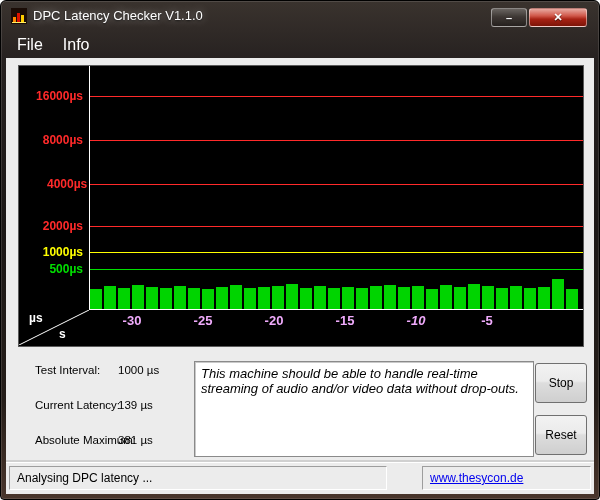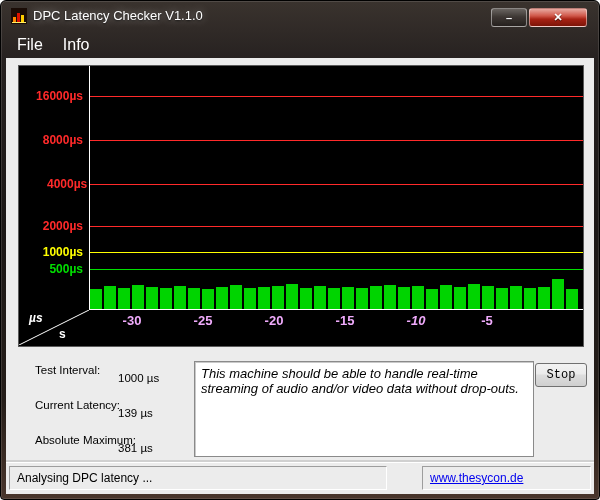--- a/index.html
+++ b/index.html
@@ -48,44 +48,44 @@
   }
   .ylabel{position:absolute;width:64px;text-align:right;font-size:12px;font-weight:bold;line-height:16px;}
   .vaxis-line{position:absolute;left:70px;top:0;width:1px;height:244px;background:#fff;}
   .haxis-line{position:absolute;left:70px;right:0;top:243px;height:1px;background:#fff;}
   .gridline{position:absolute;left:71px;right:0;height:1px;}
   .bars{position:absolute;left:71px;bottom:37px;display:flex;align-items:flex-end;}
   .bar{width:12px;margin-right:2px;flex:none;}
   .xtick{position:absolute;top:247px;transform:translateX(-50%);color:#f0abfc;font-size:13px;font-weight:bold;}
   .corner{position:absolute;left:0;top:244px;width:70px;height:35px;}
   .corner svg{position:absolute;left:0;top:0;}
-  .unit-us{position:absolute;left:10px;top:1px;color:#fff;font-size:12px;font-weight:bold;font-style:italic;}
+  .unit-us{position:absolute;left:10px;top:1px;color:#fff;font-size:12px;font-weight:bold;}
   .unit-s{position:absolute;left:40px;top:17px;color:#fff;font-size:12px;font-weight:bold;}
 
   
   .stats{position:absolute;left:17px;top:306px;width:170px;font-size:11.5px;color:#000;margin-left:12px;}
   .stat-row{height:14px;margin-bottom:21px;white-space:nowrap;position:relative;}
   .stat-label{display:inline-block;}
-  .stat-value{position:absolute;left:83px;top:8px;}
+  .stat-value{position:absolute;left:83px;top:0;}
 
   
   .message-box{
     position:absolute;left:188px;top:303px;width:340px;height:96px;
     background:#fff;border:1px solid #8a8a8a;
     box-shadow:inset 1px 1px 0 #c9c9c9;
     padding:4px 6px;font-size:13px;line-height:15px;color:#000;font-style:italic;
   }
 
   
   .side-buttons{position:absolute;right:7px;top:305px;width:52px;}
   .btn{
-    width:52px;height:24px;margin-bottom:12px;border:1px solid #707070;border-radius:3px;
+    width:52px;height:40px;margin-bottom:12px;border:1px solid #707070;border-radius:3px;
     background:linear-gradient(180deg,#f2f2f2 0%,#ebebeb 45%,#dddddd 50%,#cfcfcf 100%);
     display:flex;align-items:center;justify-content:center;
-    font-size:12px;color:#000;cursor:default;font-family:Liberation Mono, monospace;
+    font-size:12px;color:#000;cursor:default;
   }
   .btn.focused{
     border-color:#3c7fb1;
     background:linear-gradient(180deg,#eaf6fd 0%,#d9f0fc 45%,#bee6fd 50%,#a7d9f5 100%);
     box-shadow:0 0 3px #79c6f9;
   }
 
   
   .statusbar{
     position:absolute;left:0;right:0;bottom:0;height:32px;background:#ececec;
@@ -208,20 +208,21 @@
         <div class="stat-row"><span class="stat-label">Current Latency:</span><span class="stat-value">139 µs</span></div>
         <div class="stat-row"><span class="stat-label">Absolute Maximum:</span><span class="stat-value">381 µs</span></div>
       </div>
 
     <div class="message-box">
       <span>This machine should be able to handle real-time streaming of audio and/or video data without drop-outs.</span>
     </div>
 
     <div class="side-buttons" id="buttons">
         <div class="btn">Stop</div>
+        <div class="btn">Reset</div>
       </div>
 
     <div class="statusbar">
       <div class="status-pane status-left">
         <span>Analysing DPC latency ...</span>
       </div>
       <div class="status-pane status-right">
         <a>www.thesycon.de</a>
       </div>
     </div>

